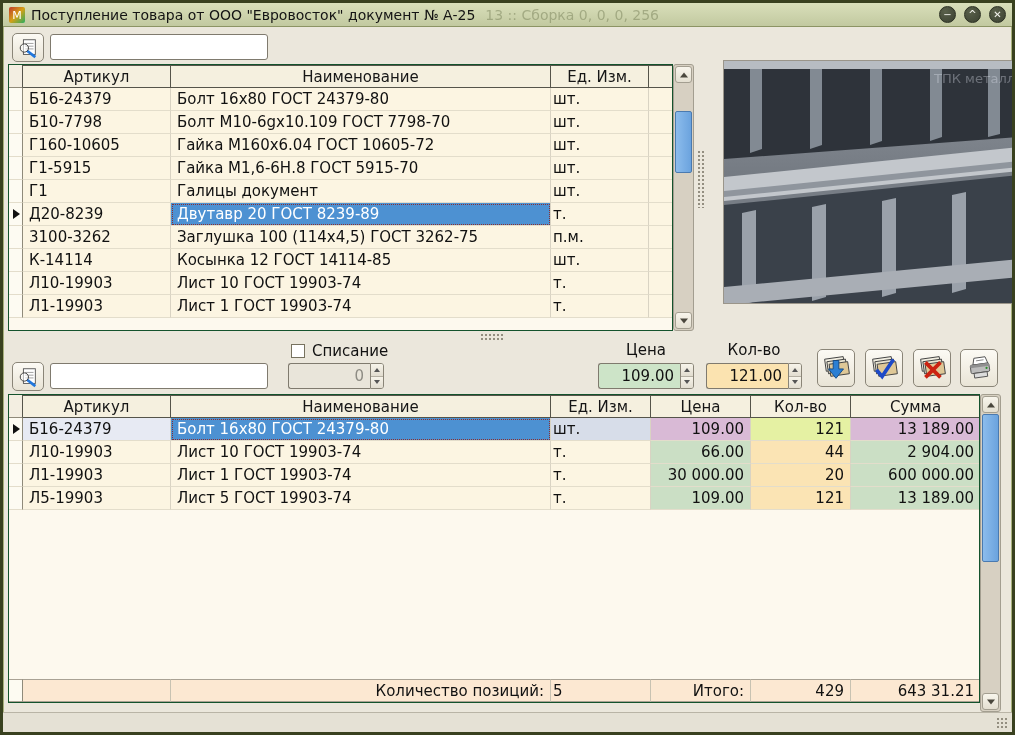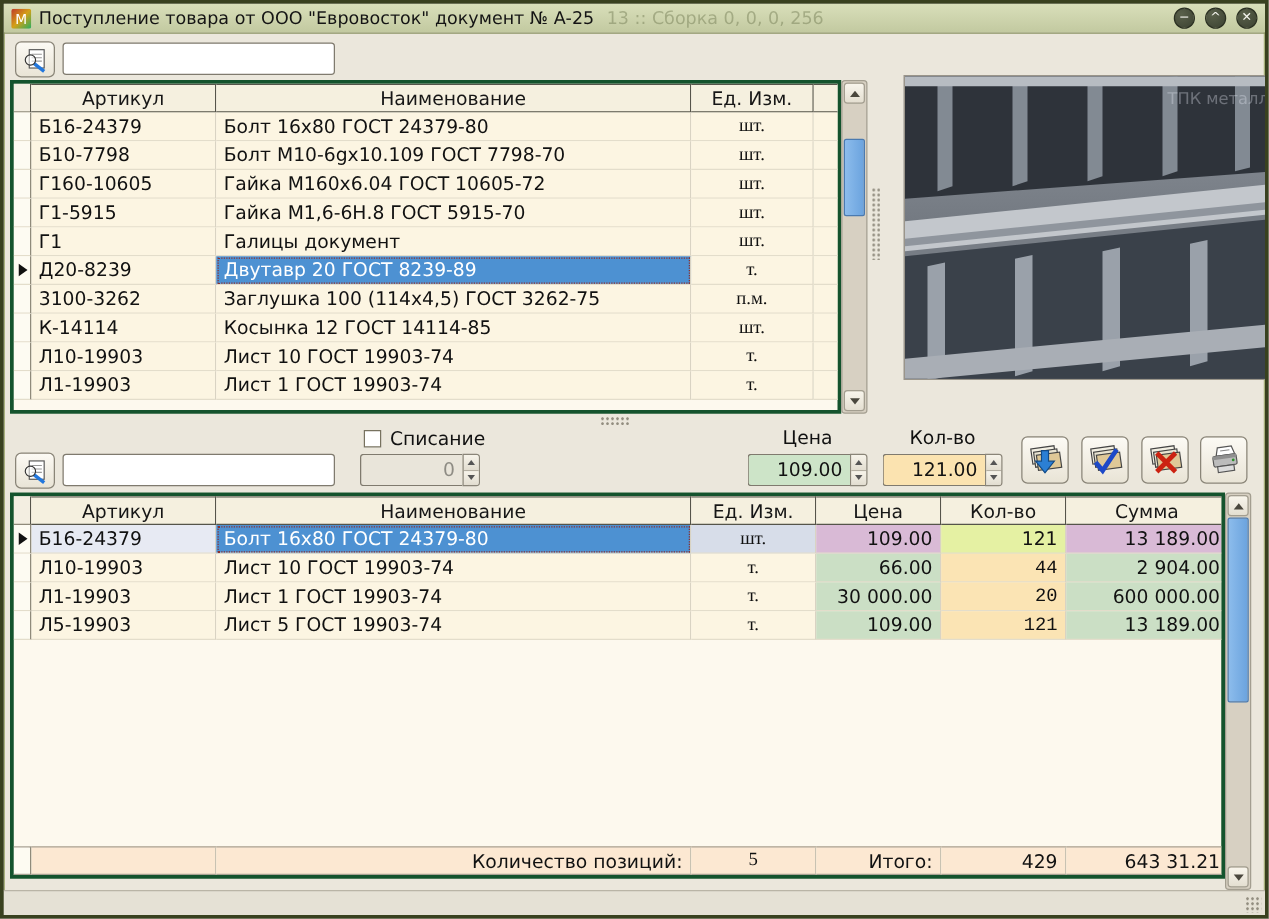--- a/index.html
+++ b/index.html
@@ -55,45 +55,45 @@
   .spin-down::after{ border-top:4px solid #555; }
   .price-bg input{ background:#cde4c8; }
   .qty-bg input{ background:#fbe3b0; }
   .disabled-spin input{ background:#e9e5da; color:#8e8c84; }
   
   .checkbox-row{ position:absolute; display:flex; align-items:center; gap:7px; }
   .checkbox-box{ width:14px; height:14px; background:#fff; border:1px solid #77725f; cursor:pointer; }
   .checkbox-label{ font-size:15px; color:#111; }
   
   .grid{ position:absolute; }
-  .grid-content{ position:absolute; left:0; top:0; background:#fdf9ee; border:3px solid #14532d; overflow:hidden; }
+  .grid-content{ position:absolute; left:0; top:0; background:#fdf9ee; border:1px solid #14532d; overflow:hidden; }
   table.dbgrid{ border-collapse:separate; border-spacing:0; table-layout:fixed; width:100%; }
   .dbgrid th{
     height:23px; background:#f5f0df; font-size:15px; font-weight:normal; color:#161616;
     border-right:1px solid #55544a; border-bottom:1px solid #55544a; border-top:1px solid #55544a;
     overflow:hidden; white-space:nowrap; cursor:pointer;
   }
   .dbgrid th:first-child{ border-left:none; border-top:none; border-bottom:1px solid #8f8a7a; background:#f3eee1;}
   .dbgrid td{
     height:23px; background:#fcf5e2; font-size:15px; color:#111;
     border-right:1px solid #d9d3c3; border-bottom:1px solid #e3ddcb;
     padding:0 6px; overflow:hidden; white-space:nowrap;
   }
   .dbgrid td.ind{ background:#fdfbf2; border-right:1px solid #8f8a7a; padding:0; position:relative; }
-  .dbgrid td.l{ text-align:left; } .dbgrid td.c{ text-align:center; padding:0 2px;font-family:Liberation Serif, serif;} .dbgrid td.r{ text-align:right; }
+  .dbgrid td.l{ text-align:left; } .dbgrid td.c{ padding:0 2px;} .dbgrid td.r{ text-align:right; }
   .dbgrid td.fill{ border-right:none; }
   .tri{ position:absolute; left:4px; top:50%; transform:translateY(-50%);
     width:0; height:0; border-top:5px solid transparent; border-bottom:5px solid transparent; border-left:7px solid #111; }
   .cell-selname{ background:#4d91d2 !important; color:#fff !important; outline:1px dotted #8a3030; outline-offset:-2px; }
   .bg-selart{ background:#e7eaf3 !important; }
   .bg-lav{ background:#d7dde9 !important; }
   .bg-plum{ background:#d9bad6 !important; }
   .bg-yg{ background:#e5f1a3 !important; }
   .bg-green{ background:#cbdfc5 !important; }
-  .bg-tan{ background:#fbe4b4 !important;font-family:Liberation Mono, monospace; }
+  .bg-tan{ background:#fbe4b4 !important; }
   
   .summary{ position:absolute; left:0; bottom:0; width:100%; }
   .summary td{ background:#fce8d2; border-top:1px solid #a9a294; border-bottom:1px solid #a9a294; border-right:1px solid #c8c2b2; }
   .summary td.ind{ background:#fdfbf2; }
   
   .vscroll{ position:absolute; top:0; width:21px; background:#d7d0c2; border:1px solid #a39e90; border-radius:3px; }
   .sb-btn{ position:absolute; left:1px; right:1px; height:17px; background:linear-gradient(#f8f5ec,#e4dfd1);
     border:1px solid #a39e90; border-radius:3px; cursor:pointer; }
   .sb-btn.up{ top:1px; } .sb-btn.down{ bottom:1px; }
   .sb-btn::after{ content:""; position:absolute; left:50%; top:50%; transform:translate(-50%,-50%);

